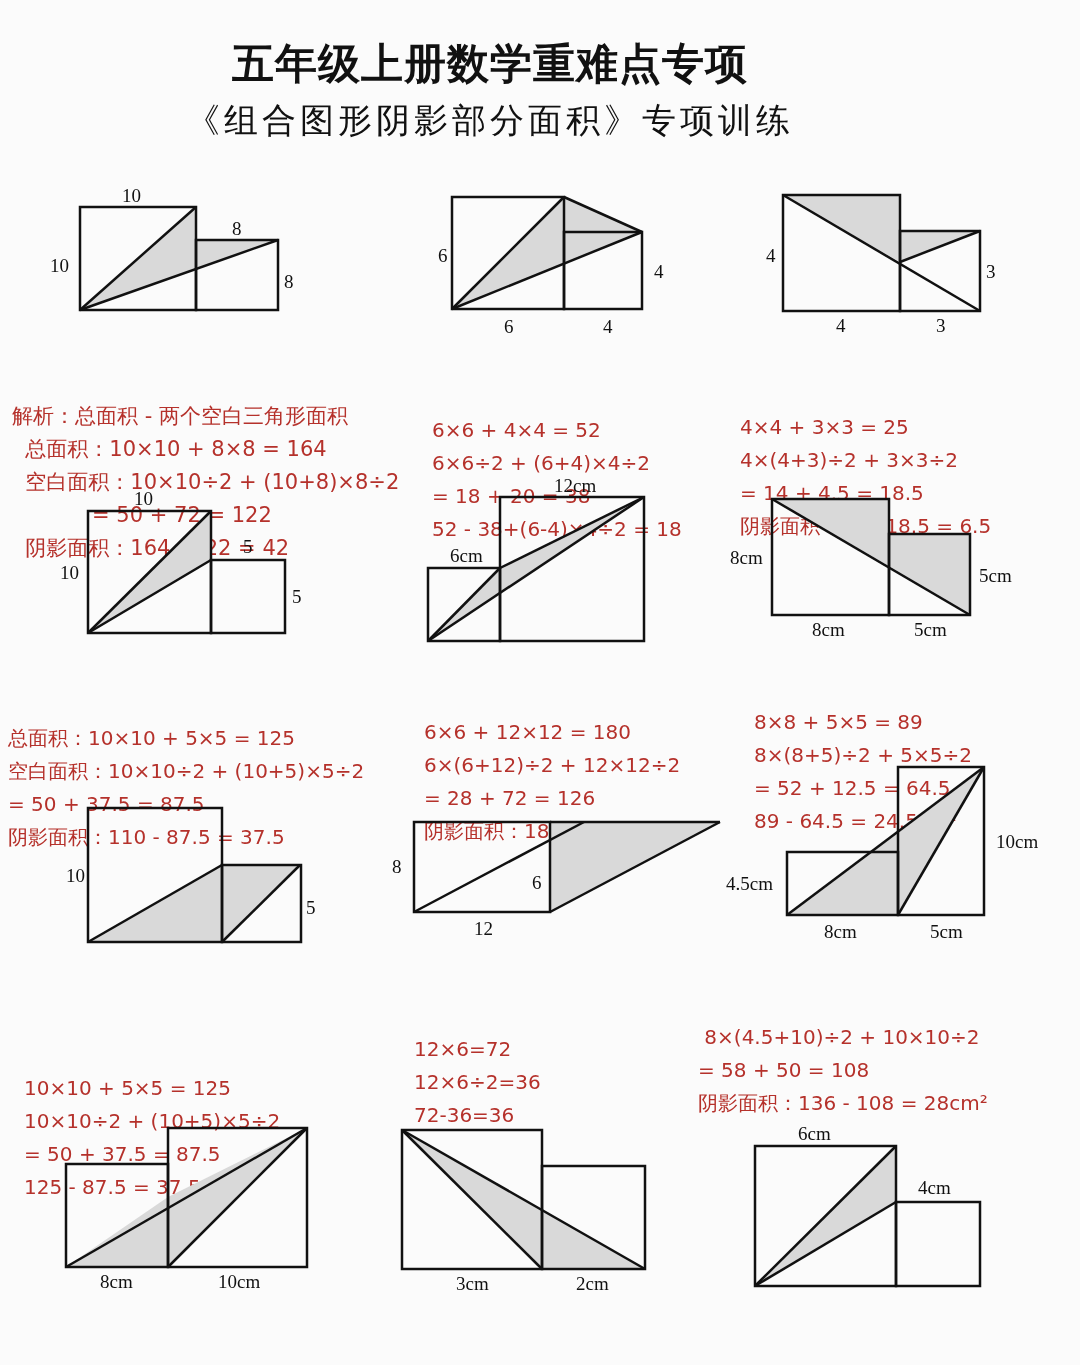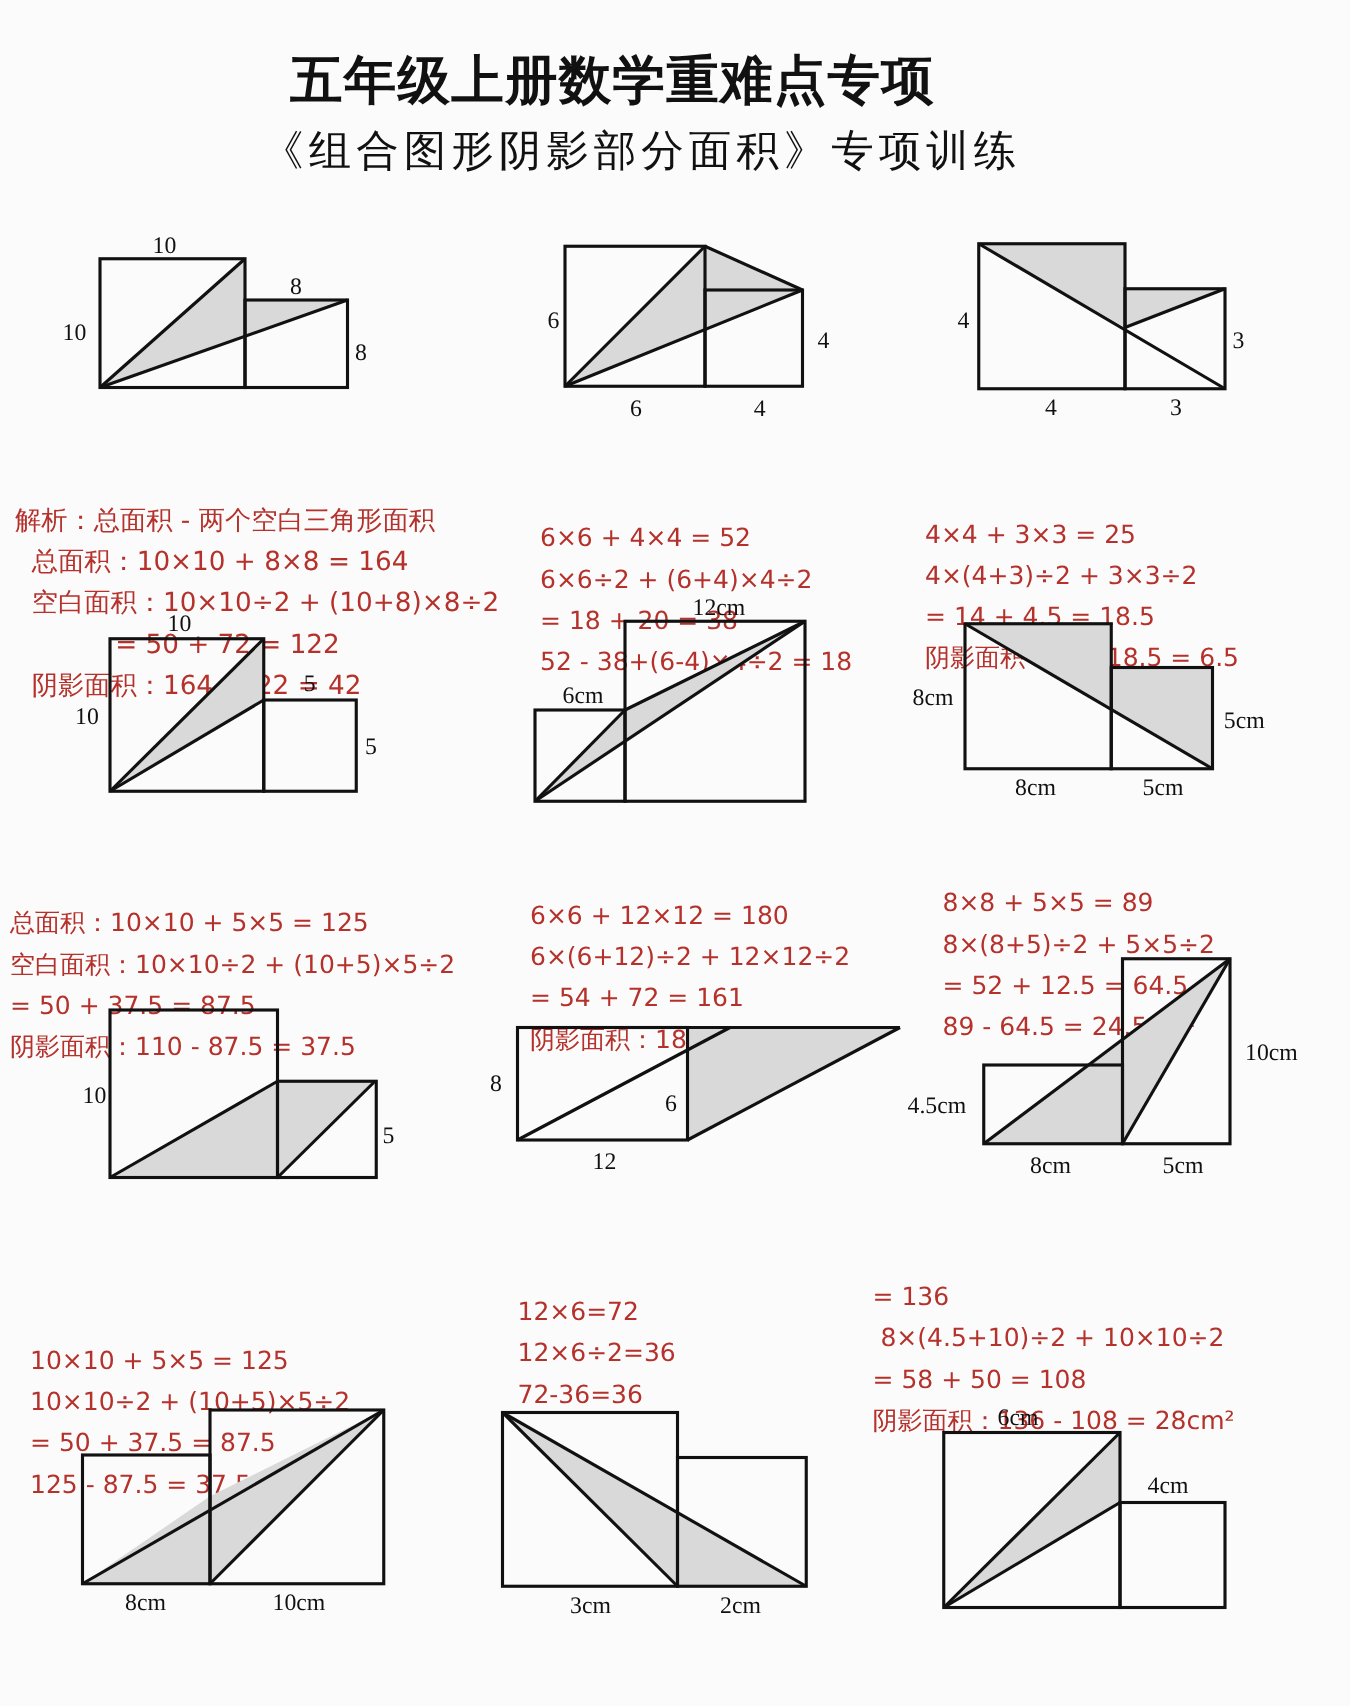--- a/index.html
+++ b/index.html
@@ -1,19 +1,19 @@
 <!DOCTYPE html>
 <html><head>
 <meta charset="utf-8">
 <style>
   html, body { margin:0; padding:0; }
   body { width:1080px; height:1365px; background:#fbfbfb; position:relative; overflow:hidden; font-family:"DejaVu Sans", sans-serif; }
   .title { position:absolute; left:0; width:980px; text-align:center; color:#111; }
   .t1 { top:36px; font-size:42px; font-weight:bold; letter-spacing:1px; }
-  .t2 { top:98px; font-size:34px; letter-spacing:4px;margin-left:23px; }
+  .t2 { top:98px; font-size:34px; letter-spacing:4px; }
   svg.fig { position:absolute; overflow:visible; }
   svg.fig .shade { fill:#d9d9d9; stroke:none; }
   svg.fig .ln { stroke:#111; stroke-width:2.5; fill:none; stroke-linejoin:miter; }
   svg.fig text { font-family:"Liberation Serif", serif; font-size:19px; fill:#111; }
   .sol { position:absolute; color:#b5312b; font-size:20px; line-height:33px; white-space:pre; }
   .sol div { height:33px; }
 </style>
 </head>
 <body>
 
@@ -86,21 +86,21 @@
   <polygon class="shade" points="18,171 90,98 234,27"></polygon>
   <rect class="ln" x="18" y="98" width="72" height="73"></rect>
   <rect class="ln" x="90" y="27" width="144" height="144"></rect>
   <line class="ln" x1="18" y1="171" x2="234" y2="27"></line>
   <line class="ln" x1="18" y1="171" x2="90" y2="98"></line>
   <line class="ln" x1="90" y1="98" x2="234" y2="27"></line>
   <text x="144" y="22">12cm</text>
   <text x="40" y="92">6cm</text>
 </svg>
 <div class="sol" style="left:424px;top:650px">
-  <div>6×6 + 12×12 = 180</div><div>6×(6+12)÷2 + 12×12÷2</div><div>= 54 + 72 = 161</div><div>阴影面积：180-126=54cm²</div>
+  <div>6×6 + 12×12 = 180</div><div>6×(6+12)÷2 + 12×12÷2</div><div>= 28 + 72 = 126</div><div>阴影面积：180-126=54cm²</div>
 </div>
 
 <svg class="fig" style="left:730px;top:480px" width="300" height="165">
   <polygon class="shade" points="42,19 159,19 159,86"></polygon>
   <polygon class="shade" points="159,54 240,54 240,135 159,86"></polygon>
   <rect class="ln" x="42" y="19" width="117" height="116"></rect>
   <rect class="ln" x="159" y="54" width="81" height="81"></rect>
   <line class="ln" x1="42" y1="19" x2="240" y2="135"></line>
   <text x="0" y="84">8cm</text>
   <text x="249" y="102">5cm</text>
@@ -144,21 +144,21 @@
   <rect class="ln" x="97" y="92" width="111" height="63"></rect>
   <rect class="ln" x="208" y="7" width="86" height="148"></rect>
   <line class="ln" x1="97" y1="155" x2="294" y2="7"></line>
   <line class="ln" x1="208" y1="155" x2="294" y2="7"></line>
   <text x="36" y="130">4.5cm</text>
   <text x="306" y="88">10cm</text>
   <text x="134" y="178">8cm</text>
   <text x="240" y="178">5cm</text>
 </svg>
 <div class="sol" style="left:698px;top:955px">
-  <div>= 136</div><div> 8×(4.5+10)÷2 + 10×10÷2</div><div>= 58 + 50 = 108</div><div>阴影面积：136 - 108 = 28cm²</div>
+  <div> 8×(4.5+10)÷2 + 10×10÷2</div><div>= 58 + 50 = 108</div><div>阴影面积：136 - 108 = 28cm²</div>
 </div>
 
 <svg class="fig" style="left:0;top:1110px" width="340" height="190">
   <polygon class="shade" points="66,157 168,157 168,87"></polygon>
   <polygon class="shade" points="168,157 168,87 307,18"></polygon>
   <rect class="ln" x="66" y="54" width="102" height="103"></rect>
   <rect class="ln" x="168" y="18" width="139" height="139"></rect>
   <line class="ln" x1="66" y1="157" x2="307" y2="18"></line>
   <line class="ln" x1="168" y1="157" x2="307" y2="18"></line>
   <text x="100" y="178">8cm</text>

